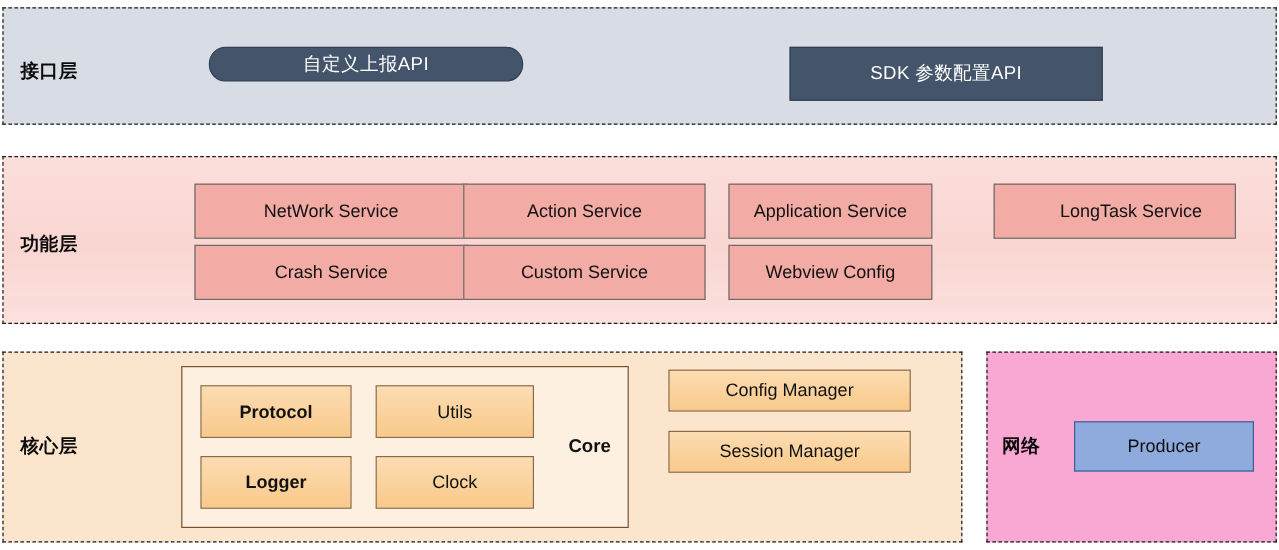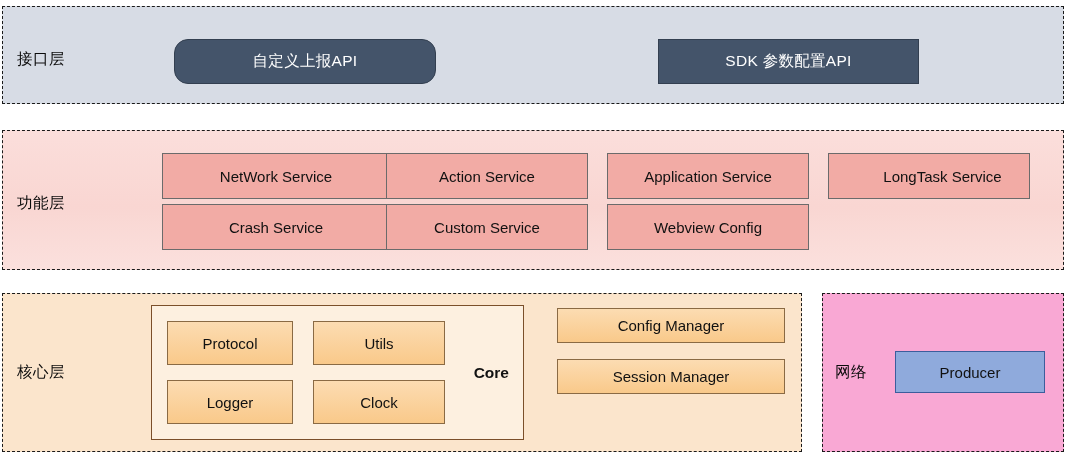--- a/index.html
+++ b/index.html
@@ -22,21 +22,21 @@
   }
 
   
   .layer {
     position: absolute;
     border: 1px dashed #1a1a1a;
     box-sizing: border-box;
   }
   .layer-label {
     position: absolute;
-    font-weight: normal;
+    font-weight: bold;
     font-size: 15.5px;
     color: #0b0b0b;
     letter-spacing: 0.5px;
     white-space: nowrap;
   }
 
   
   #layer-interface {
     left: 2px;  top: 6px;
     width: 1062px; height: 98px;
@@ -49,21 +49,21 @@
     border: 1px solid #333f50;
     box-sizing: border-box;
     color: #ffffff;
     font-size: 15.5px;
     display: flex;
     align-items: center;
     justify-content: center;
     white-space: nowrap;
     letter-spacing: 0.3px;
   }
-  #api-custom-report { left: 171px; top: 32px; width: 262px; height: 45px; border-radius: 14px; }
+  #api-custom-report { left: 171px; top: 32px; width: 262px; height: 29px; border-radius: 14px; }
   #api-sdk-config    { left: 655px; top: 32px; width: 261px; height: 45px; }
 
   
   #layer-function {
     left: 2px; top: 130px;
     width: 1062px; height: 140px;
     background: #fbdcd8;
     background: linear-gradient(180deg,#fbdedb 0%, #f9d6d2 55%, #fbe0dd 100%);
   }
   #layer-function .layer-label { left: 14px; top: 62px; }
@@ -77,21 +77,21 @@
     justify-content: center;
     font-size: 15px;
     color: #111111;
     white-space: nowrap;
     height: 46px;
   }
   .svc-row1 { top: 22px; }
   .svc-row2 { top: 73px; }
   .svc-c1 { left: 159px; width: 228px; }
   .svc-c2 { left: 383px; width: 202px; }
-  .svc-c3 { left: 604px; width: 202px; }
+  .svc-c3 { left: 604px; width: 170px; }
   .svc-c4 { left: 825px; width: 202px; padding-left: 27px; }
 
   
   #layer-core {
     left: 2px; top: 293px;
     width: 800px; height: 159px;
     background: #fbe5cc;
   }
   #layer-core .layer-label { left: 14px; top: 68px; }
 
@@ -119,37 +119,37 @@
     display: flex;
     align-items: center;
     justify-content: center;
     font-size: 15px;
     color: #111111;
     white-space: nowrap;
     height: 44px;
   }
   .core-r1 { top: 15px; }
   .core-r2 { top: 74px; }
-  .core-cl { left: 15px; width: 126px; }
+  .core-cl { left: 15px; width: 126px; font-weight: bold; }
   .core-cr { left: 161px; width: 132px; }
 
   .mgr-box {
     position: absolute;
     background: #fbd19b;
     background: linear-gradient(180deg,#fcdcb2 0%, #f9c98a 100%);
     border: 1px solid #8a6a44;
     box-sizing: border-box;
     display: flex;
     align-items: center;
     justify-content: center;
     font-size: 15px;
     color: #111111;
     white-space: nowrap;
     left: 554px;
-    width: 228px;
+    width: 202px;
     height: 35px;
   }
   #mgr-config  { top: 14px; }
   #mgr-session { top: 65px; }
   #mgr-capture { top: 116px; }
 
   
   #layer-network {
     left: 822px; top: 293px;
     width: 242px; height: 159px;

